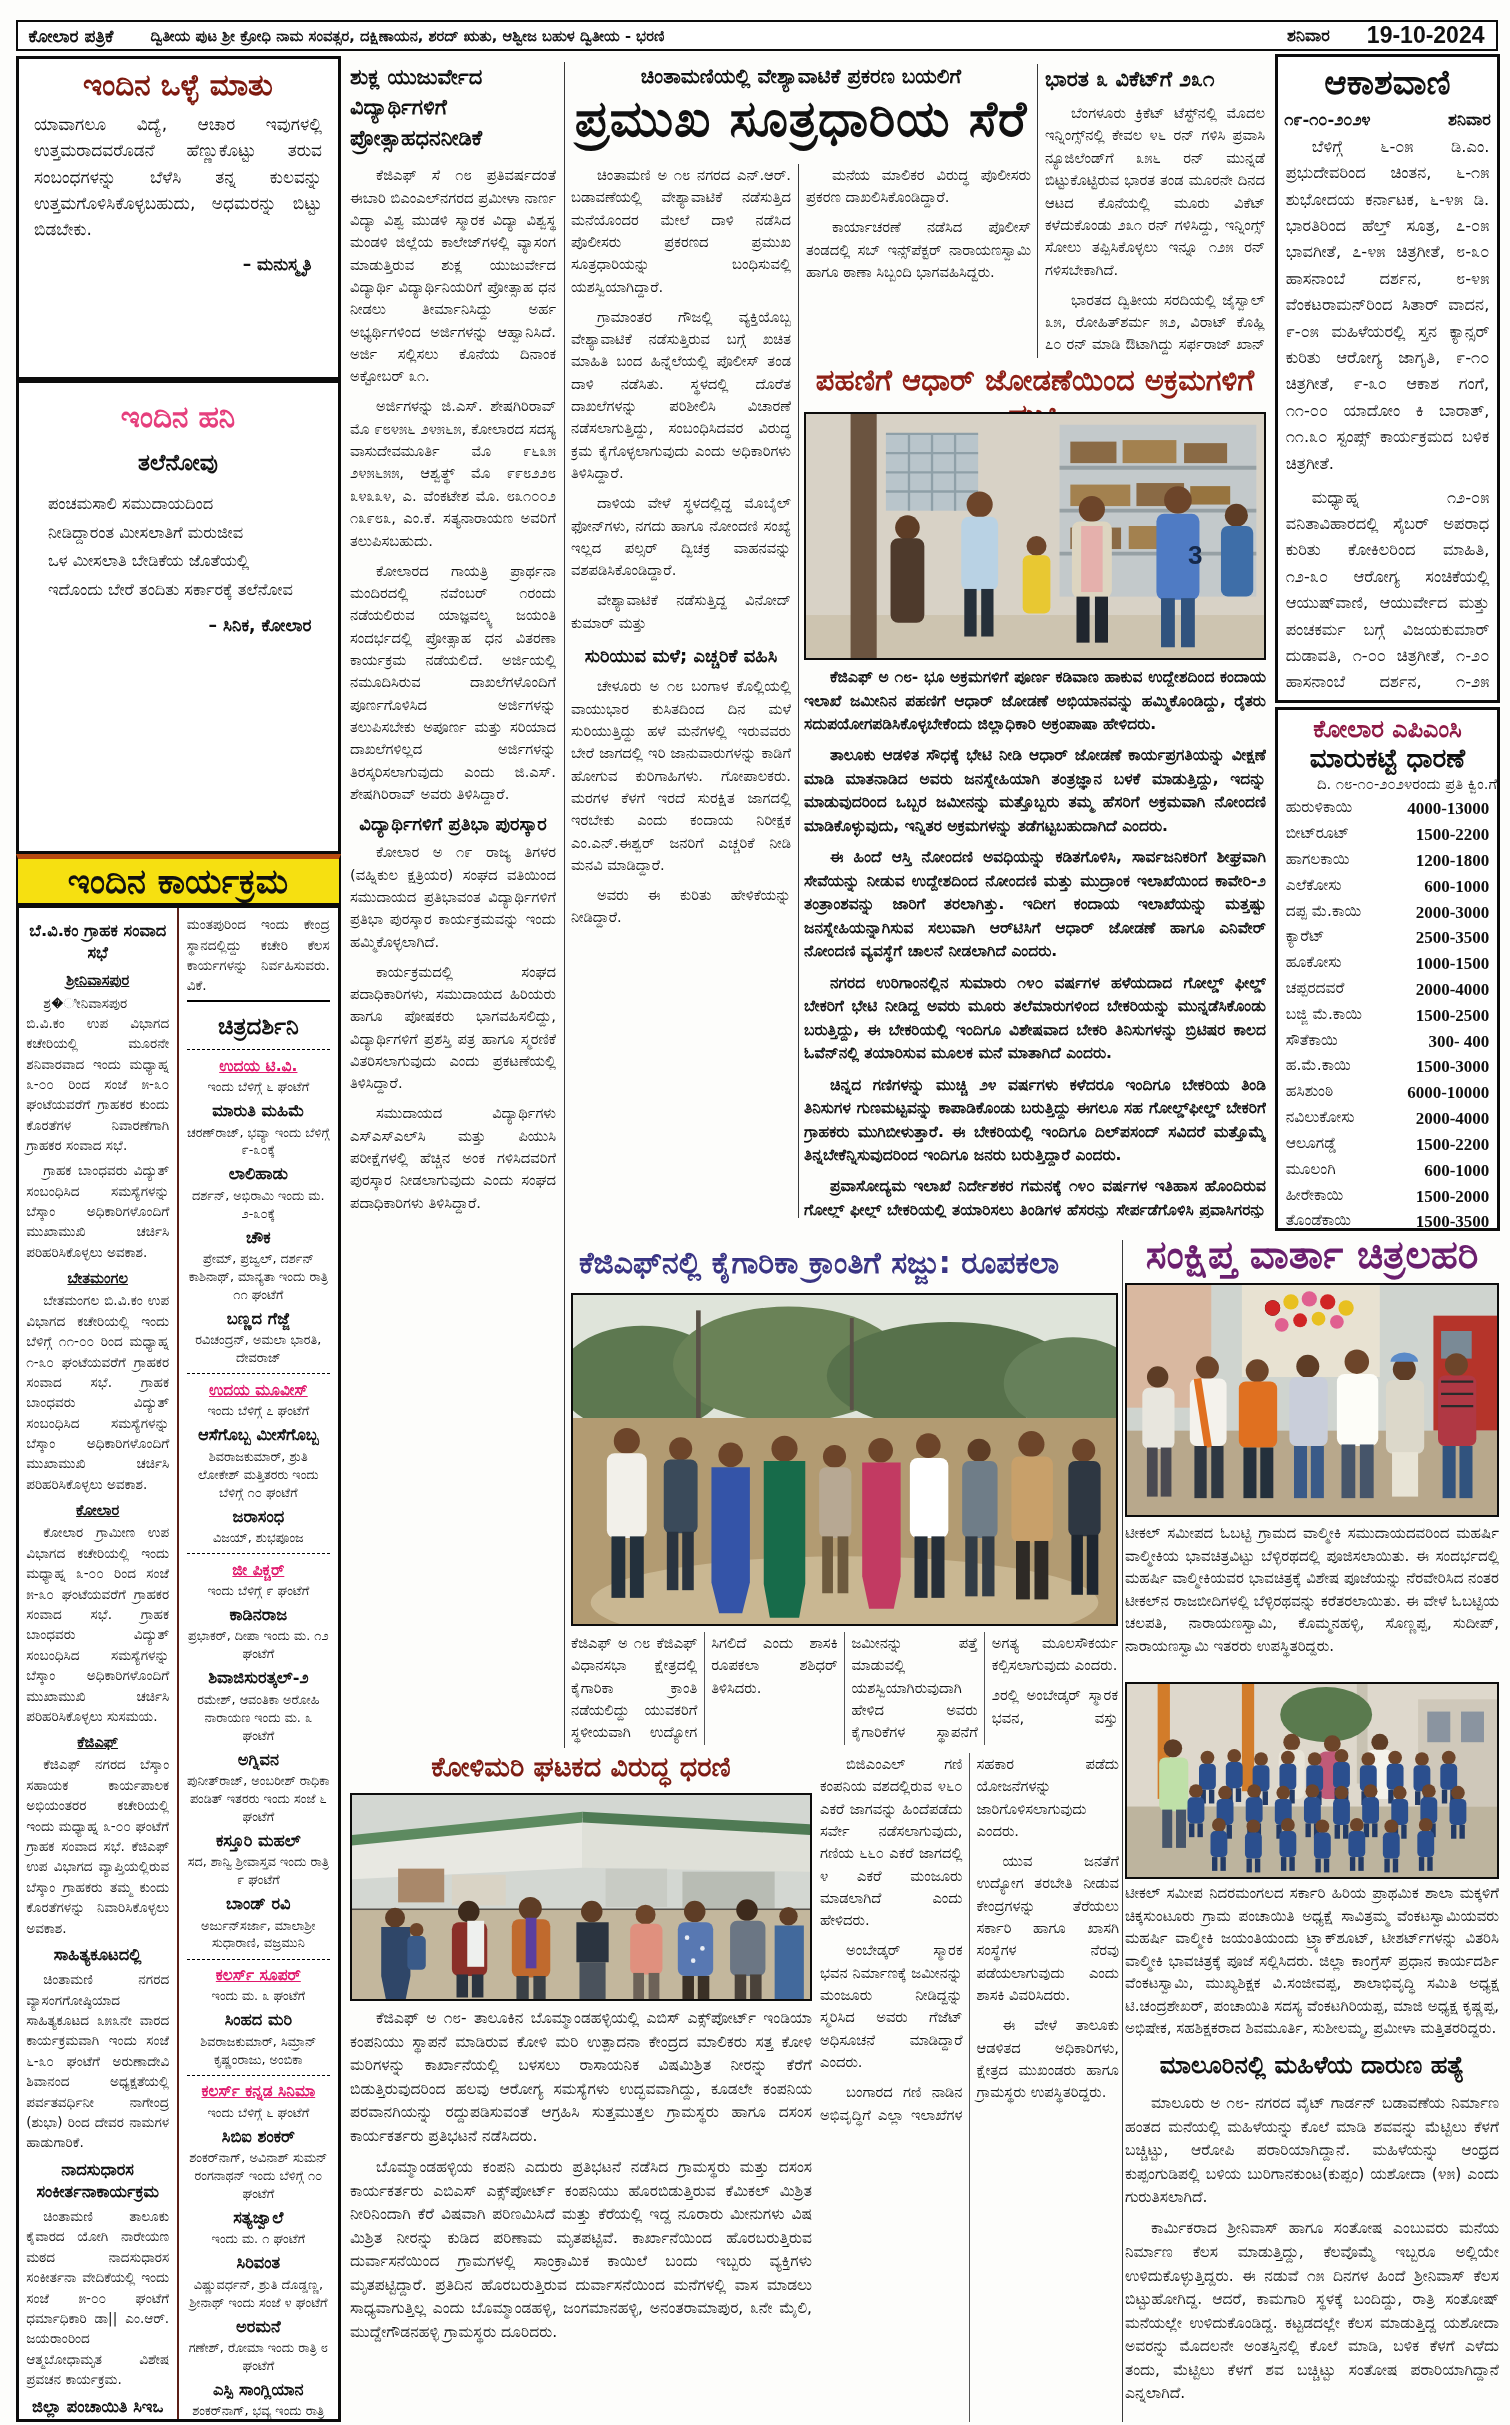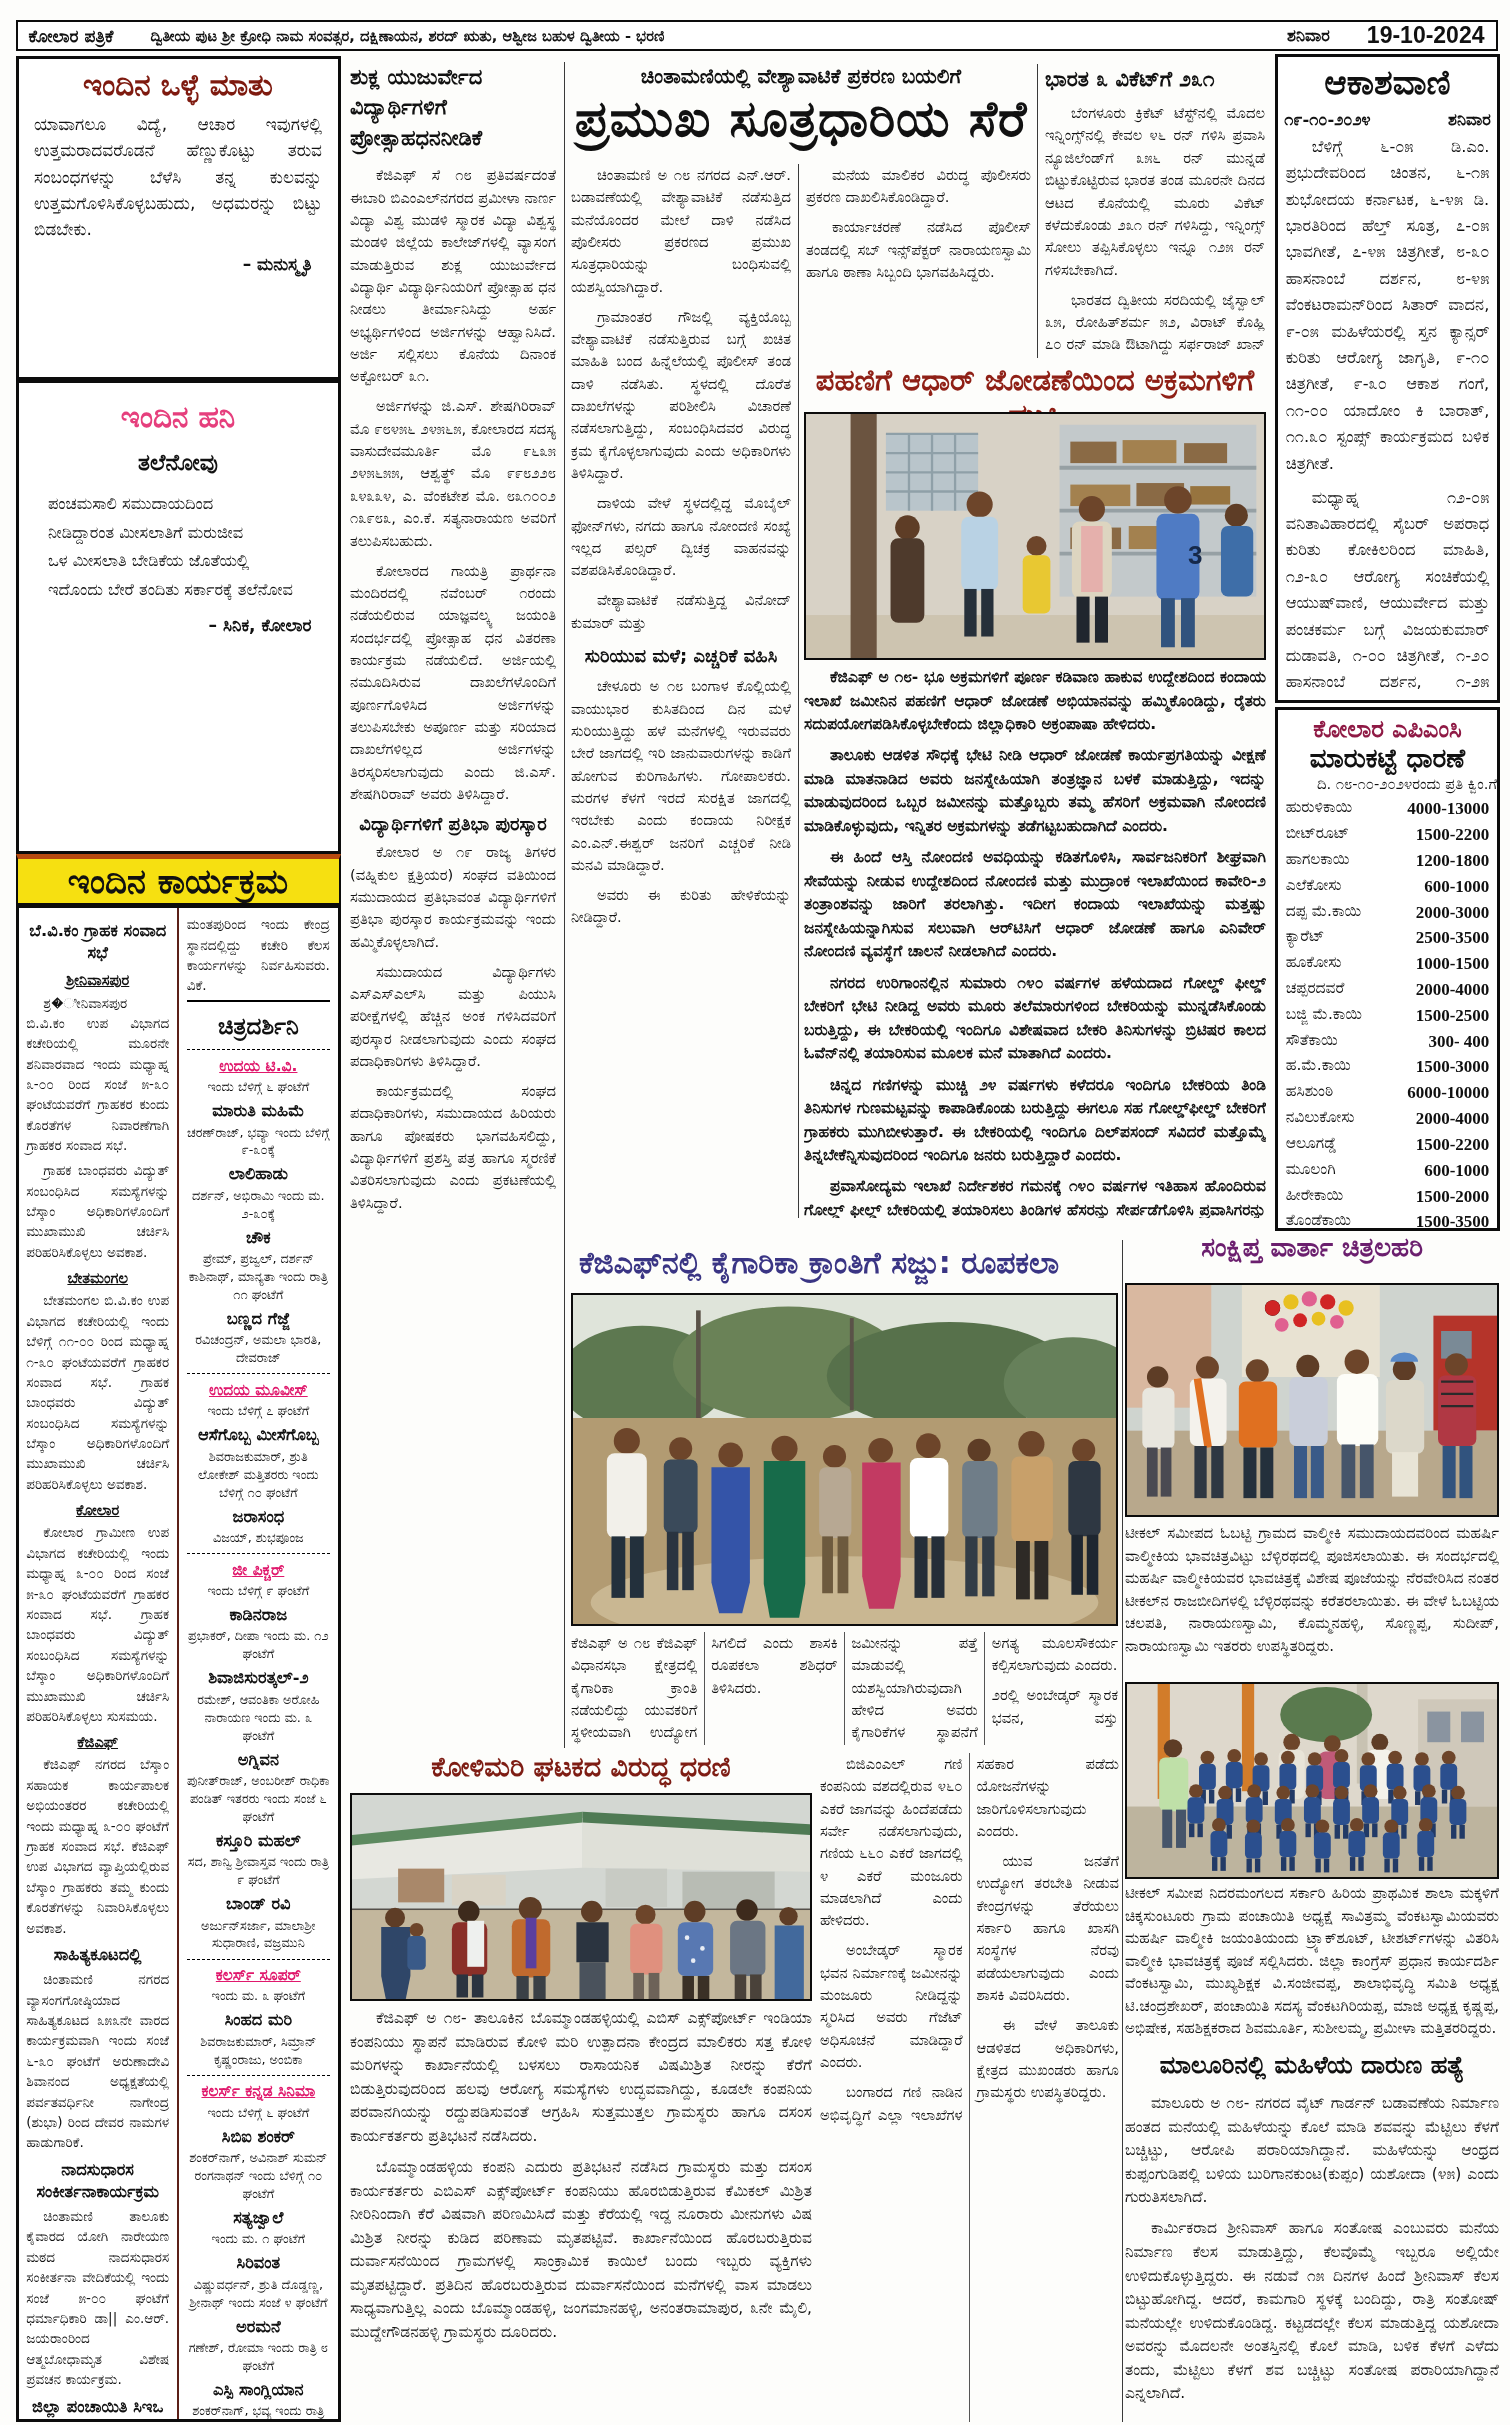--- a/index.html
+++ b/index.html
@@ -43,21 +43,21 @@
   .tv-cast{font-size:12.8px;text-align:center;line-height:1.4;}
   .tv-para{text-align:justify;text-indent:0;}
   
   .headline-sm{font-weight:bold;font-size:21px;line-height:1.45;text-align:left;}
   .body-txt{font-size:14.7px;line-height:1.52;}
   .kicker{font-weight:bold;font-size:20px;text-align:center;}
   .headline-xl{font-weight:bold;font-size:50px;text-align:center;letter-spacing:0.8px;}
   .subhead{font-weight:bold;font-size:18px;text-align:center;margin:6.2px 0;}
   .red-head{color:#8f2016;font-weight:bold;font-size:29px;text-align:center;}
   .kgf-head{color:#3a3584;font-weight:bold;font-size:30px;text-align:center;}
-  .purp-head{color:#6b1f6e;font-weight:bold;font-size:26px;text-align:center;}
+  .purp-head{color:#6b1f6e;font-weight:bold;font-size:39px;text-align:center;}
   .blk-head{font-weight:bold;font-size:24px;text-align:center;}
   .maroon-head{color:#7e1d14;font-weight:bold;font-size:27px;text-align:center;}
   .caption{font-size:15px;line-height:1.5;text-align:justify;}
   
   .ak-title{font-weight:bold;font-size:34px;text-align:center;padding-top:4.6px;}
   .ak-date{display:flex;justify-content:space-between;font-size:16.3px;font-weight:bold;padding:7.7px 6.2px 0;}
   .ak-body{font-size:16.3px;line-height:1.62;padding:4.6px 7.7px;}
   .apmc-t1{color:#8f1a45;font-weight:bold;font-size:24px;text-align:center;padding-top:4.6px;}
   .apmc-t2{font-weight:bold;font-size:26px;text-align:center;}
   .apmc-note{font-size:14.7px;text-align:right;padding:1.5px 0 3.1px;}
@@ -178,22 +178,22 @@
     <div class="body-txt just" style="margin-top:11px;">
 
     <p>ಕೆಜಿಎಫ್ ಸೆ ೧೮ ಪ್ರತಿವರ್ಷದಂತೆ ಈಬಾರಿ ಬಿಎಂಎಲ್‌ನಗರದ ಪ್ರಮೀಳಾ ನಾರ್ಣ ವಿದ್ಯಾ ವಿಶ್ವ ಮುಡಳಿ ಸ್ಮಾರಕ ವಿದ್ಯಾ ವಿಶ್ವಸ್ಥ ಮಂಡಳಿ ಜಿಲ್ಲೆಯ ಕಾಲೇಜ್‌ಗಳಲ್ಲಿ ವ್ಯಾಸಂಗ ಮಾಡುತ್ತಿರುವ ಶುಕ್ಲ ಯುಜುರ್ವೇದ ವಿದ್ಯಾರ್ಥಿ ವಿದ್ಯಾರ್ಥಿನಿಯರಿಗೆ ಪ್ರೋತ್ಸಾಹ ಧನ ನೀಡಲು ತೀರ್ಮಾನಿಸಿದ್ದು ಅರ್ಹ ಅಭ್ಯರ್ಥಿಗಳಿಂದ ಅರ್ಜಿಗಳನ್ನು ಆಹ್ವಾನಿಸಿದೆ. ಅರ್ಜಿ ಸಲ್ಲಿಸಲು ಕೊನೆಯ ದಿನಾಂಕ ಅಕ್ಟೋಬರ್ ೩೧.</p>
         <p>ಅರ್ಜಿಗಳನ್ನು ಜಿ.ಎಸ್. ಶೇಷಗಿರಿರಾವ್ ಮೊ ೯೮೪೫೬ ೨೪೫೬೫, ಕೋಲಾರದ ಸದಸ್ಯ ವಾಸುದೇವಮೂರ್ತಿ ಮೊ ೯೬೩೫ ೨೪೫೬೫೫, ಆಶ್ವತ್ಥ್ ಮೊ ೯೯೮೨೨೮ ೩೪೩೩೪, ಎ. ವೆಂಕಟೇಶ ಮೊ. ೮೩೧೦೦೨ ೧೩೯೮೩, ಎಂ.ಕೆ. ಸತ್ಯನಾರಾಯಣ ಅವರಿಗೆ ತಲುಪಿಸಬಹುದು.</p>
         <p>ಕೋಲಾರದ ಗಾಯತ್ರಿ ಪ್ರಾರ್ಥನಾ ಮಂದಿರದಲ್ಲಿ ನವೆಂಬರ್ ೧ರಂದು ನಡೆಯಲಿರುವ ಯಾಜ್ಞವಲ್ಕ್ಯ ಜಯಂತಿ ಸಂದರ್ಭದಲ್ಲಿ ಪ್ರೋತ್ಸಾಹ ಧನ ವಿತರಣಾ ಕಾರ್ಯಕ್ರಮ ನಡೆಯಲಿದೆ. ಅರ್ಜಿಯಲ್ಲಿ ನಮೂದಿಸಿರುವ ದಾಖಲೆಗಳೊಂದಿಗೆ ಪೂರ್ಣಗೊಳಿಸಿದ ಅರ್ಜಿಗಳನ್ನು ತಲುಪಿಸಬೇಕು ಅಪೂರ್ಣ ಮತ್ತು ಸರಿಯಾದ ದಾಖಲೆಗಳಿಲ್ಲದ ಅರ್ಜಿಗಳನ್ನು ತಿರಸ್ಕರಿಸಲಾಗುವುದು ಎಂದು ಜಿ.ಎಸ್. ಶೇಷಗಿರಿರಾವ್ ಅವರು ತಿಳಿಸಿದ್ದಾರೆ.</p>
       </div>
     <div class="subhead">ವಿದ್ಯಾರ್ಥಿಗಳಿಗೆ ಪ್ರತಿಭಾ ಪುರಸ್ಕಾರ</div>
     <div class="body-txt just">
 
     <p>ಕೋಲಾರ ಅ ೧೯ ರಾಜ್ಯ ತಿಗಳರ (ವಹ್ನಿಕುಲ ಕ್ಷತ್ರಿಯರ) ಸಂಘದ ವತಿಯಿಂದ ಸಮುದಾಯದ ಪ್ರತಿಭಾವಂತ ವಿದ್ಯಾರ್ಥಿಗಳಿಗೆ ಪ್ರತಿಭಾ ಪುರಸ್ಕಾರ ಕಾರ್ಯಕ್ರಮವನ್ನು ಇಂದು ಹಮ್ಮಿಕೊಳ್ಳಲಾಗಿದೆ.</p>
+        <p>ಕಾರ್ಯಕ್ರಮದಲ್ಲಿ ಸಂಘದ ಪದಾಧಿಕಾರಿಗಳು, ಸಮುದಾಯದ ಹಿರಿಯರು ಹಾಗೂ ಪೋಷಕರು ಭಾಗವಹಿಸಲಿದ್ದು, ವಿದ್ಯಾರ್ಥಿಗಳಿಗೆ ಪ್ರಶಸ್ತಿ ಪತ್ರ ಹಾಗೂ ಸ್ಮರಣಿಕೆ ವಿತರಿಸಲಾಗುವುದು ಎಂದು ಪ್ರಕಟಣೆಯಲ್ಲಿ ತಿಳಿಸಿದ್ದಾರೆ.</p>
         <p>ಸಮುದಾಯದ ವಿದ್ಯಾರ್ಥಿಗಳು ಎಸ್‌ಎಸ್‌ಎಲ್‌ಸಿ ಮತ್ತು ಪಿಯುಸಿ ಪರೀಕ್ಷೆಗಳಲ್ಲಿ ಹೆಚ್ಚಿನ ಅಂಕ ಗಳಿಸಿದವರಿಗೆ ಪುರಸ್ಕಾರ ನೀಡಲಾಗುವುದು ಎಂದು ಸಂಘದ ಪದಾಧಿಕಾರಿಗಳು ತಿಳಿಸಿದ್ದಾರೆ.</p>
-        <p>ಕಾರ್ಯಕ್ರಮದಲ್ಲಿ ಸಂಘದ ಪದಾಧಿಕಾರಿಗಳು, ಸಮುದಾಯದ ಹಿರಿಯರು ಹಾಗೂ ಪೋಷಕರು ಭಾಗವಹಿಸಲಿದ್ದು, ವಿದ್ಯಾರ್ಥಿಗಳಿಗೆ ಪ್ರಶಸ್ತಿ ಪತ್ರ ಹಾಗೂ ಸ್ಮರಣಿಕೆ ವಿತರಿಸಲಾಗುವುದು ಎಂದು ಪ್ರಕಟಣೆಯಲ್ಲಿ ತಿಳಿಸಿದ್ದಾರೆ.</p>
       </div>
   </div>
   <div class="abs vrule" style="left:564px;top:62px;height:1686px;"></div>
 
   <div class="abs ctr kicker" style="left:571px;top:64px;width:460px;">ಚಿಂತಾಮಣಿಯಲ್ಲಿ ವೇಶ್ಯಾವಾಟಿಕೆ ಪ್ರಕರಣ ಬಯಲಿಗೆ</div>
   <div class="abs headline-xl" style="left:571px;top:90px;width:460px;">ಪ್ರಮುಖ ಸೂತ್ರಧಾರಿಯ ಸೆರೆ</div>
 
   <div class="abs clip body-txt just" style="left:571px;top:164px;width:220px;height:1054px;">
     <div>
 

